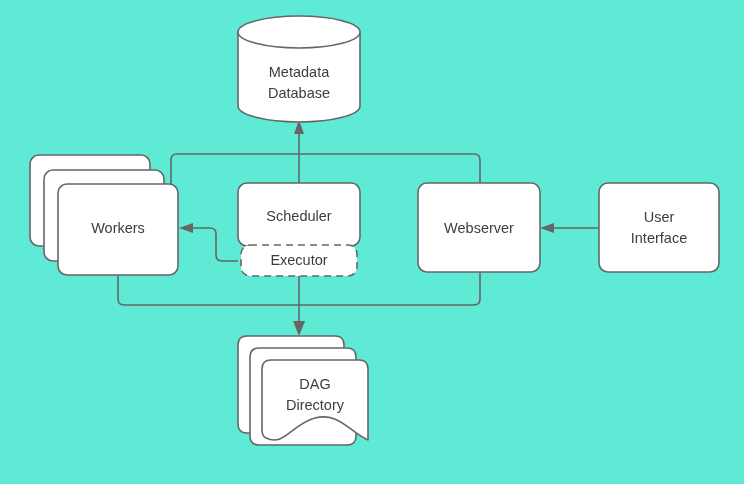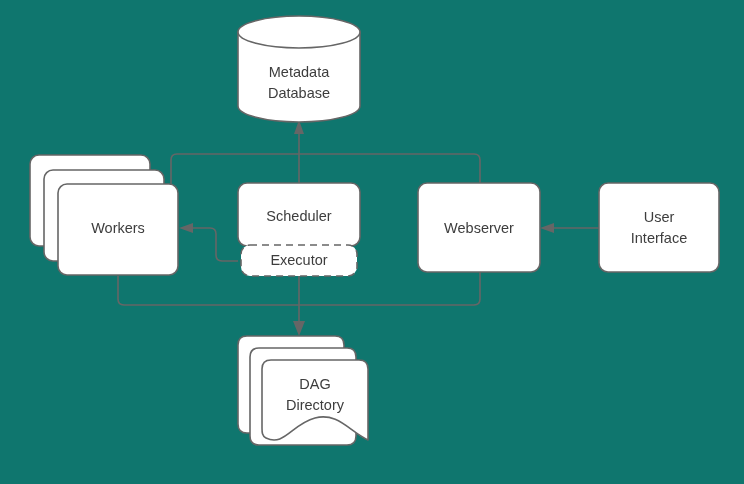--- a/index.html
+++ b/index.html
@@ -10,21 +10,21 @@
   body {
     width: 744px;
     height: 484px;
     overflow: hidden;
     font-family: "Liberation Sans", sans-serif;
   }
   #diagram-root {
     position: relative;
     width: 744px;
     height: 484px;
-    background: #0f766e;
+    background: #5eead4;
   }
   svg#arch-svg {
     display: block;
     width: 744px;
     height: 484px;
   }
   .node-shape {
     fill: #ffffff;
     stroke: #666666;
     stroke-width: 1.6;

